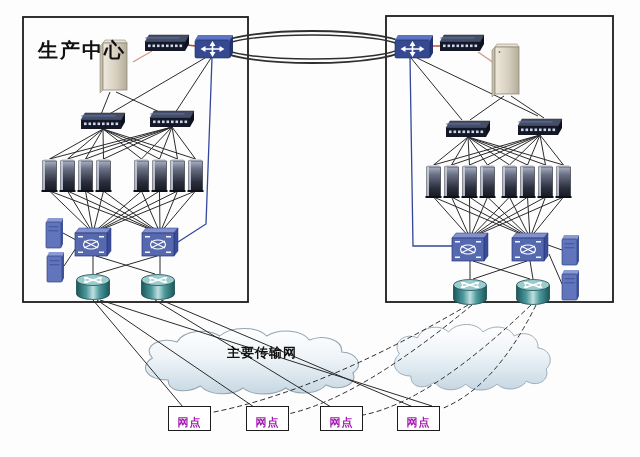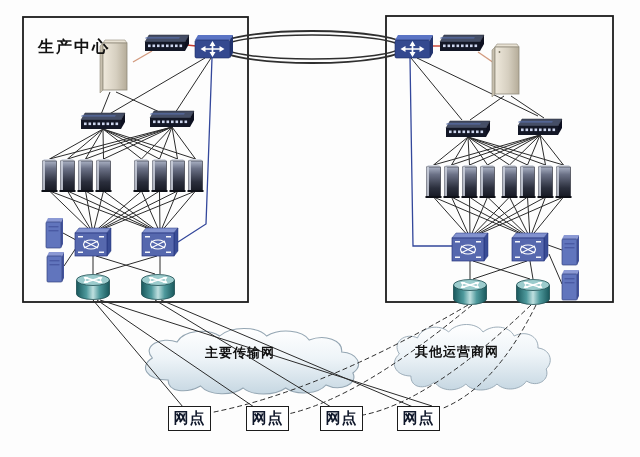--- a/index.html
+++ b/index.html
@@ -2,26 +2,26 @@
 <html><head>
 <meta charset="utf-8">
 <style>
   html,body{margin:0;padding:0;background:#ffffff;}
   .stage{
     position:relative;width:640px;height:457px;background:#fdfdfd;overflow:hidden;
     font-family:"Liberation Sans","DejaVu Sans",sans-serif;
   }
   .stage svg{position:absolute;left:0;top:0;}
   .lbl{position:absolute;color:#111;font-weight:700;white-space:nowrap;}
-  .lbl.center-title{font-size:16px;letter-spacing:2px;}
-  .lbl.cloud-title{font-size:13px;letter-spacing:1px;text-align:left;}
+  .lbl.center-title{font-size:20px;letter-spacing:2px;}
+  .lbl.cloud-title{font-size:13px;letter-spacing:1px;text-align:right;}
   .branch-box{
     position:absolute;width:41px;height:23px;background:#fff;border:1.6px solid #1c1c1c;
-    display:flex;align-items:center;justify-content:center;
-    font-size:15px;font-weight:700;color:#0f172a;letter-spacing:1px;
+    display:flex;align-items:flex-end;justify-content:center;
+    font-size:11px;font-weight:700;color:#a21caf;letter-spacing:1px;
   }
 </style>
 </head>
 <body>
 
 <div class="stage">
 
 <svg width="640" height="457" viewBox="0 0 640 457">
   <defs>
     <linearGradient id="cloudGrad" x1="0" y1="0" x2="0" y2="1">
@@ -279,21 +279,20 @@
         <use href="#server" xlink:href="#server" x="479" y="165"></use>
         <use href="#server" xlink:href="#server" x="501" y="165"></use>
         <use href="#server" xlink:href="#server" x="519" y="165"></use>
         <use href="#server" xlink:href="#server" x="537" y="165"></use>
         <use href="#server" xlink:href="#server" x="555" y="165"></use>
       </g>
 </svg>
 
 <div class="lbl center-title" style="left:38px;top:37px;">生产中心</div>
 <div class="lbl cloud-title" style="left:205px;top:344px;width:92px;">主要传输网</div>
-<div class="lbl cloud-title" style="left:415px;top:343px;width:95px;">其他运营商网</div>
 
 <div class="branch-box" style="left:168px;top:406px;">
       <span>网点</span>
     </div>
 <div class="branch-box" style="left:246px;top:406px;">
       <span>网点</span>
     </div>
 <div class="branch-box" style="left:320px;top:406px;">
       <span>网点</span>
     </div>

